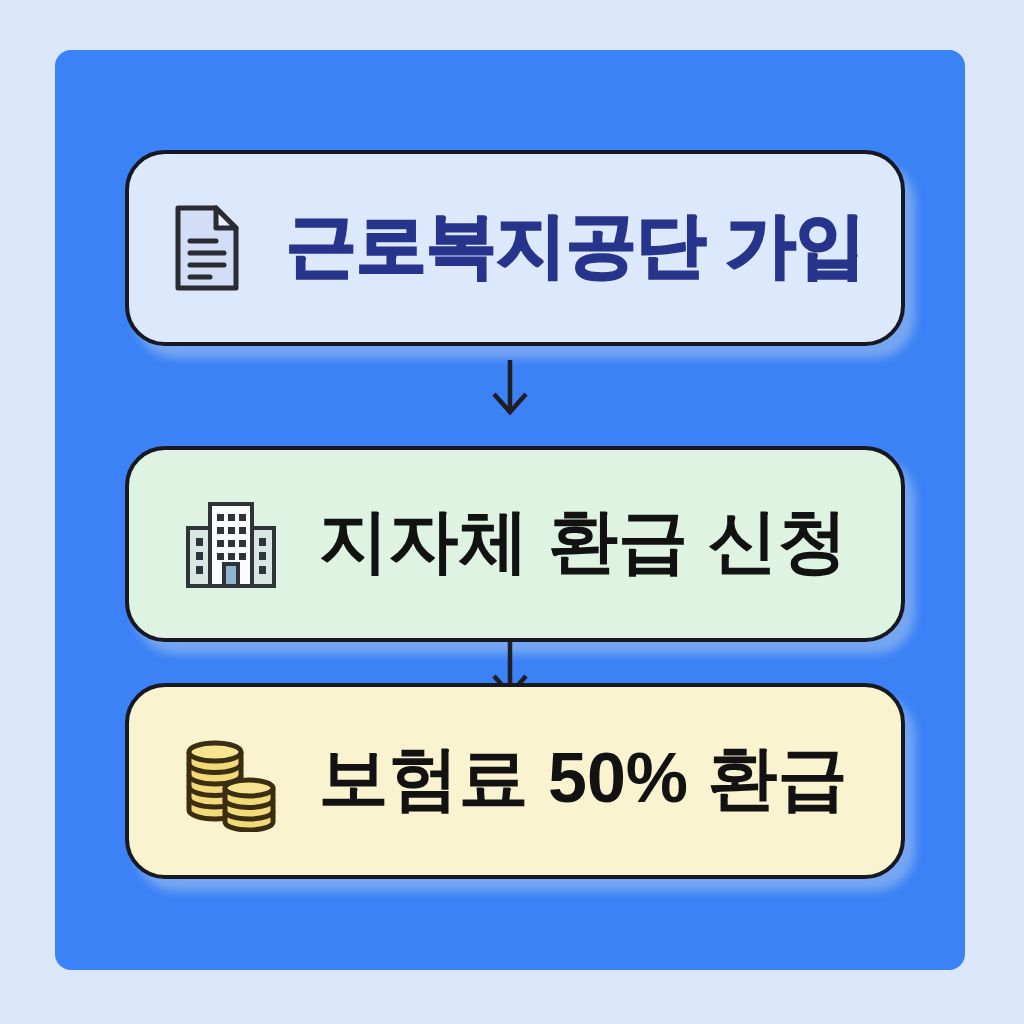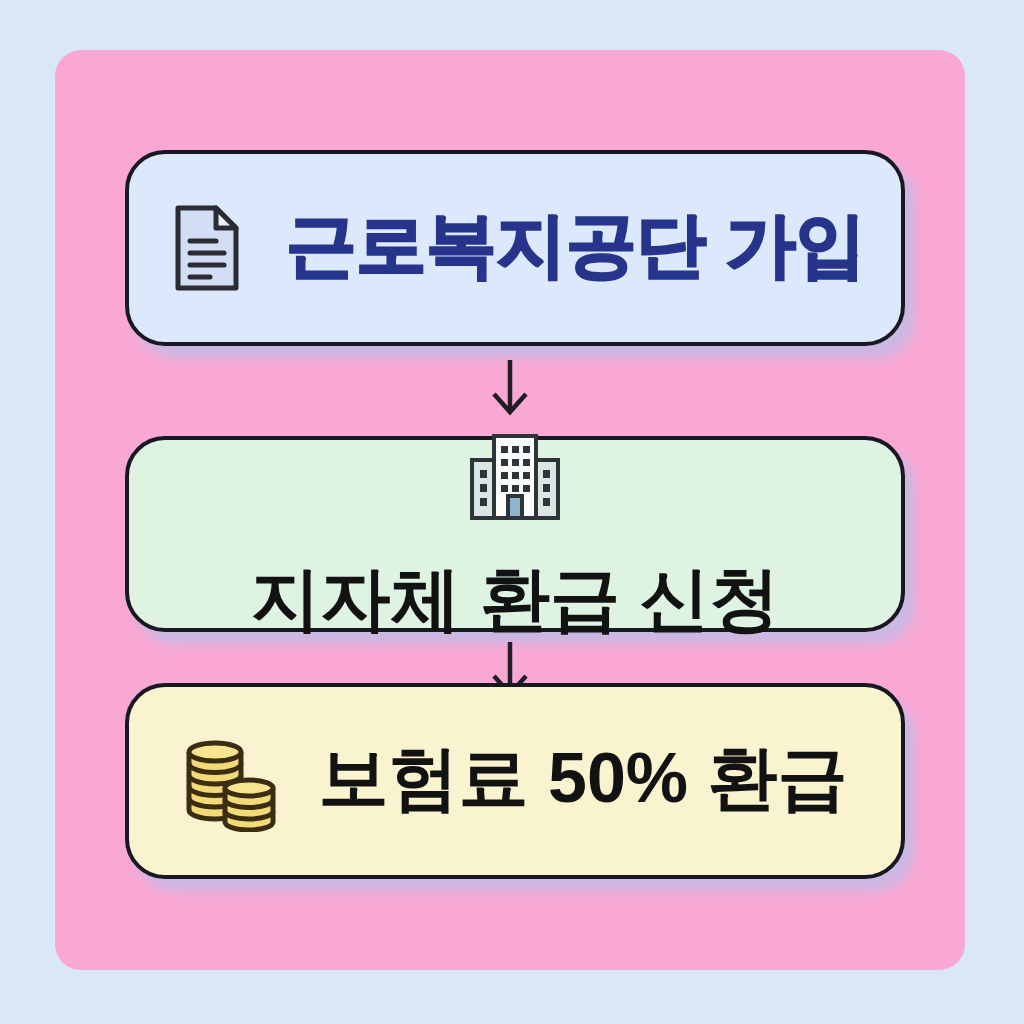--- a/index.html
+++ b/index.html
@@ -13,39 +13,39 @@
     position: relative;
     font-family: "Liberation Sans", sans-serif;
     overflow: hidden;
   }
   .card {
     position: absolute;
     left: 55px;
     top: 50px;
     width: 910px;
     height: 920px;
-    background: #f9a8d4;
-    border-radius: 26px;
+    background: #3b82f6;
+    border-radius: 16px;
   }
   .step {
     position: absolute;
     left: 70px;
     width: 780px;
     height: 196px;
     box-sizing: border-box;
     border: 4px solid #181822;
     border-radius: 40px;
     display: flex;
     align-items: center;
     justify-content: center;
     gap: 40px;
     box-shadow: 10px 12px 10px rgba(168,196,238,0.55);
   }
   .step-1 { top: 100px; background: #dce9fc; }
-  .step-2 { top: 386px; background: #def3e2; flex-direction: column; }
+  .step-2 { top: 396px; background: #def3e2; }
   .step-3 { top: 633px; background: #faf3cf; }
 
   .step-label {
     font-size: 70px;
     letter-spacing: 0px;
     white-space: nowrap;
     line-height: 1;
     padding-bottom: 6px;
   }
   .step-1 .step-label {

